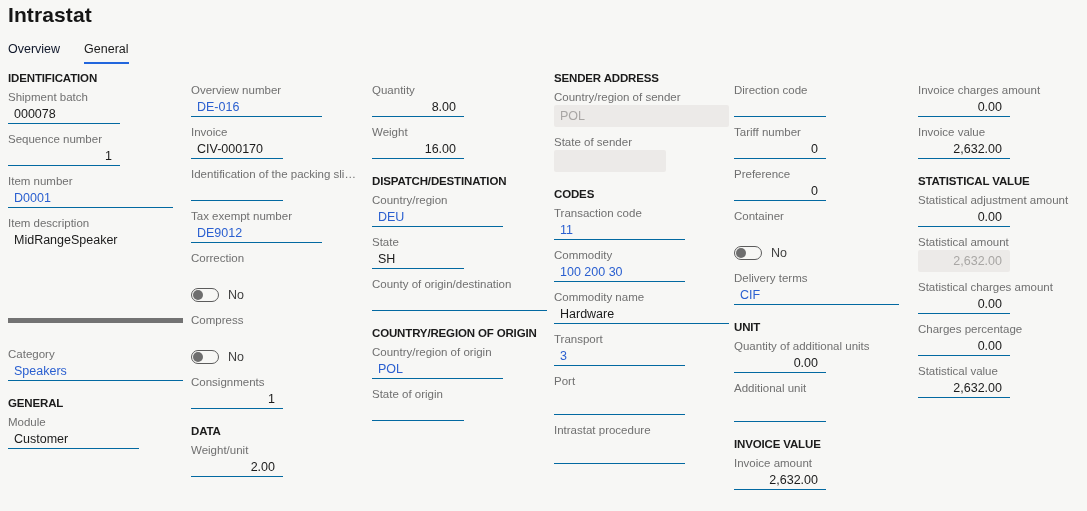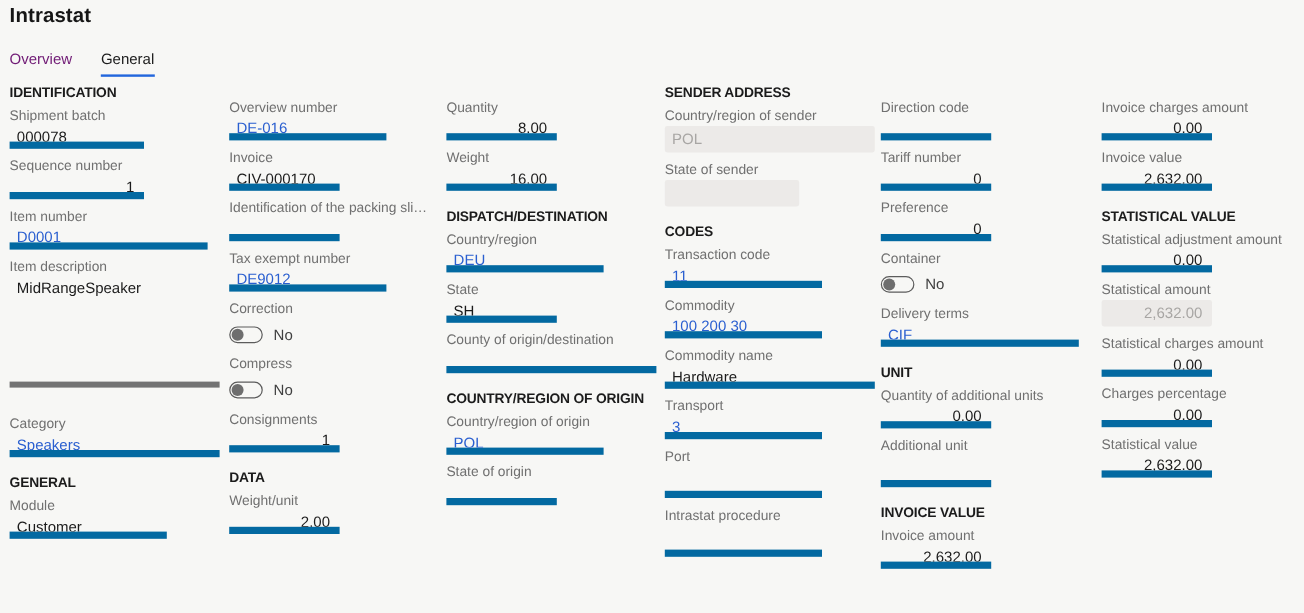--- a/index.html
+++ b/index.html
@@ -14,35 +14,35 @@
   .page {
     position: relative;
     width: 1087px;
     height: 511px;
     background: #f7f7f5;
   }
   
   .page-title {
     position: absolute;
     left: 8px; top: 3px;
-    font-size: 17px;
+    font-size: 21px;
     font-weight: 600;
     color: #161616;
     letter-spacing: .1px;
   }
   .tabstrip {
     position: absolute;
     left: 8px; top: 42px;
     display: flex;
     gap: 24px;
     align-items: flex-end;
   }
   .tab {
     font-size: 12.5px;
-    color: #701a75;
+    color: #0f172a;
     padding-bottom: 6px;
     border-bottom: 2px solid transparent;
     cursor: pointer;
     white-space: nowrap;
   }
   .tab.active {
     color: #1b1b1b;
     border-bottom-color: #2266dd;
   }
   
@@ -82,21 +82,21 @@
     white-space: nowrap;
     overflow: hidden;
     text-overflow: ellipsis;
   }
   .field-value {
     font-size: 12.5px;
     color: #1b1b1b;
     line-height: 19px;
     height: 19px;
     padding: 0 4px 0 6px;
-    border-bottom: 6px solid #0369a1;
+    border-bottom: 1px solid #0369a1;
     white-space: nowrap;
     overflow: hidden;
   }
   .field-value.link { color: #2a5fd0; }
   .field-value.num { text-align: right; padding-right: 8px; }
   .field-value.disabled {
     border-bottom: none;
     background: #eceae8;
     border-radius: 2px;
     color: #a8a6a4;
@@ -123,21 +123,21 @@
     white-space: nowrap;
     overflow: hidden;
   }
 
   
   .toggle-row {
     display: flex;
     align-items: center;
     gap: 9px;
     height: 21px;
-    margin-top: 2px;
+    margin-top: 18px;
   }
   .toggle {
     width: 28px; height: 14px;
     border: 1px solid #5c5c5c;
     border-radius: 8px;
     background: #f7f7f5;
     position: relative;
     flex: 0 0 auto;
     cursor: pointer;
   }

